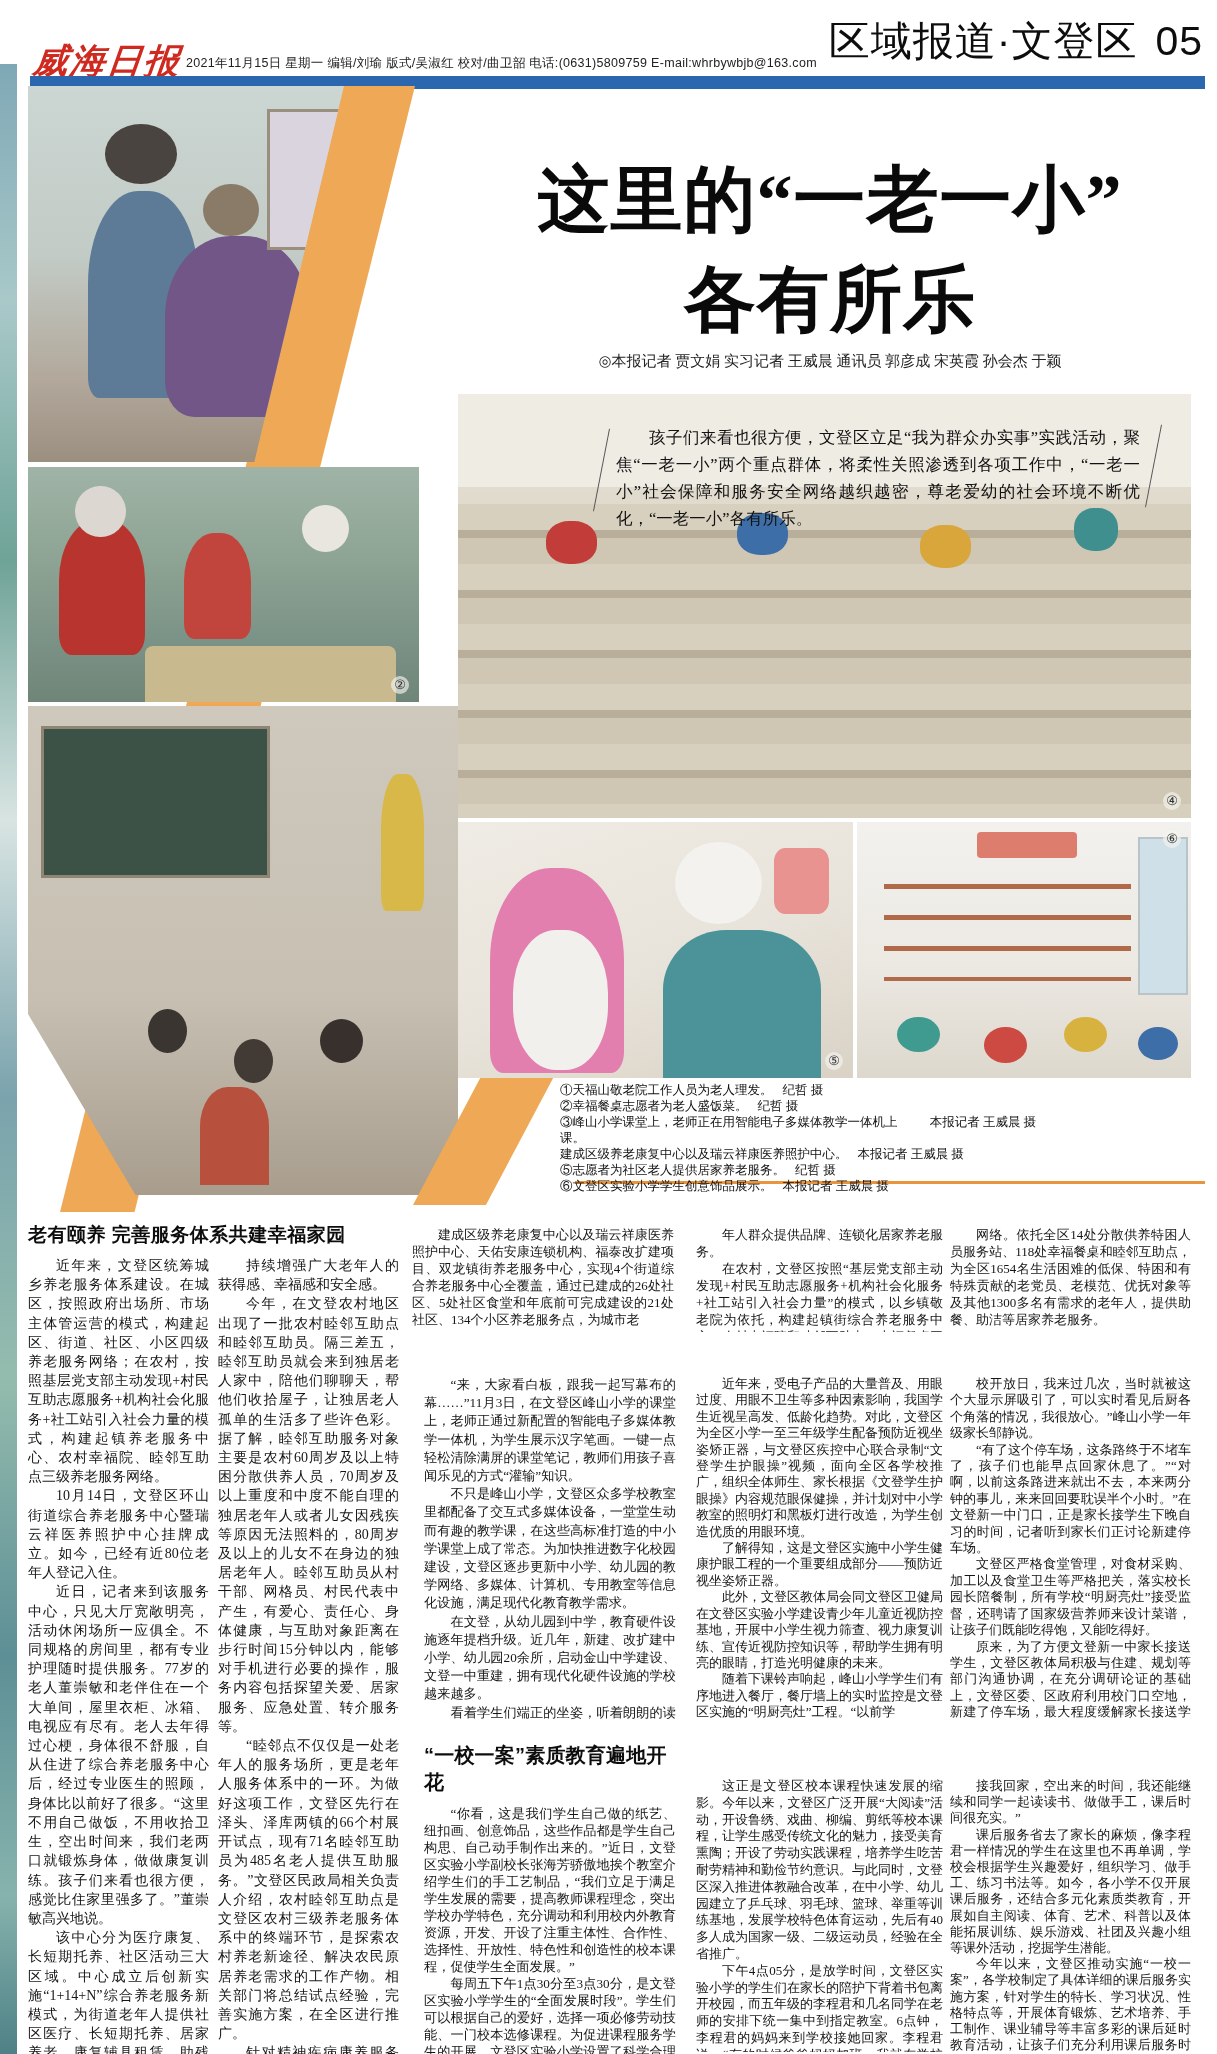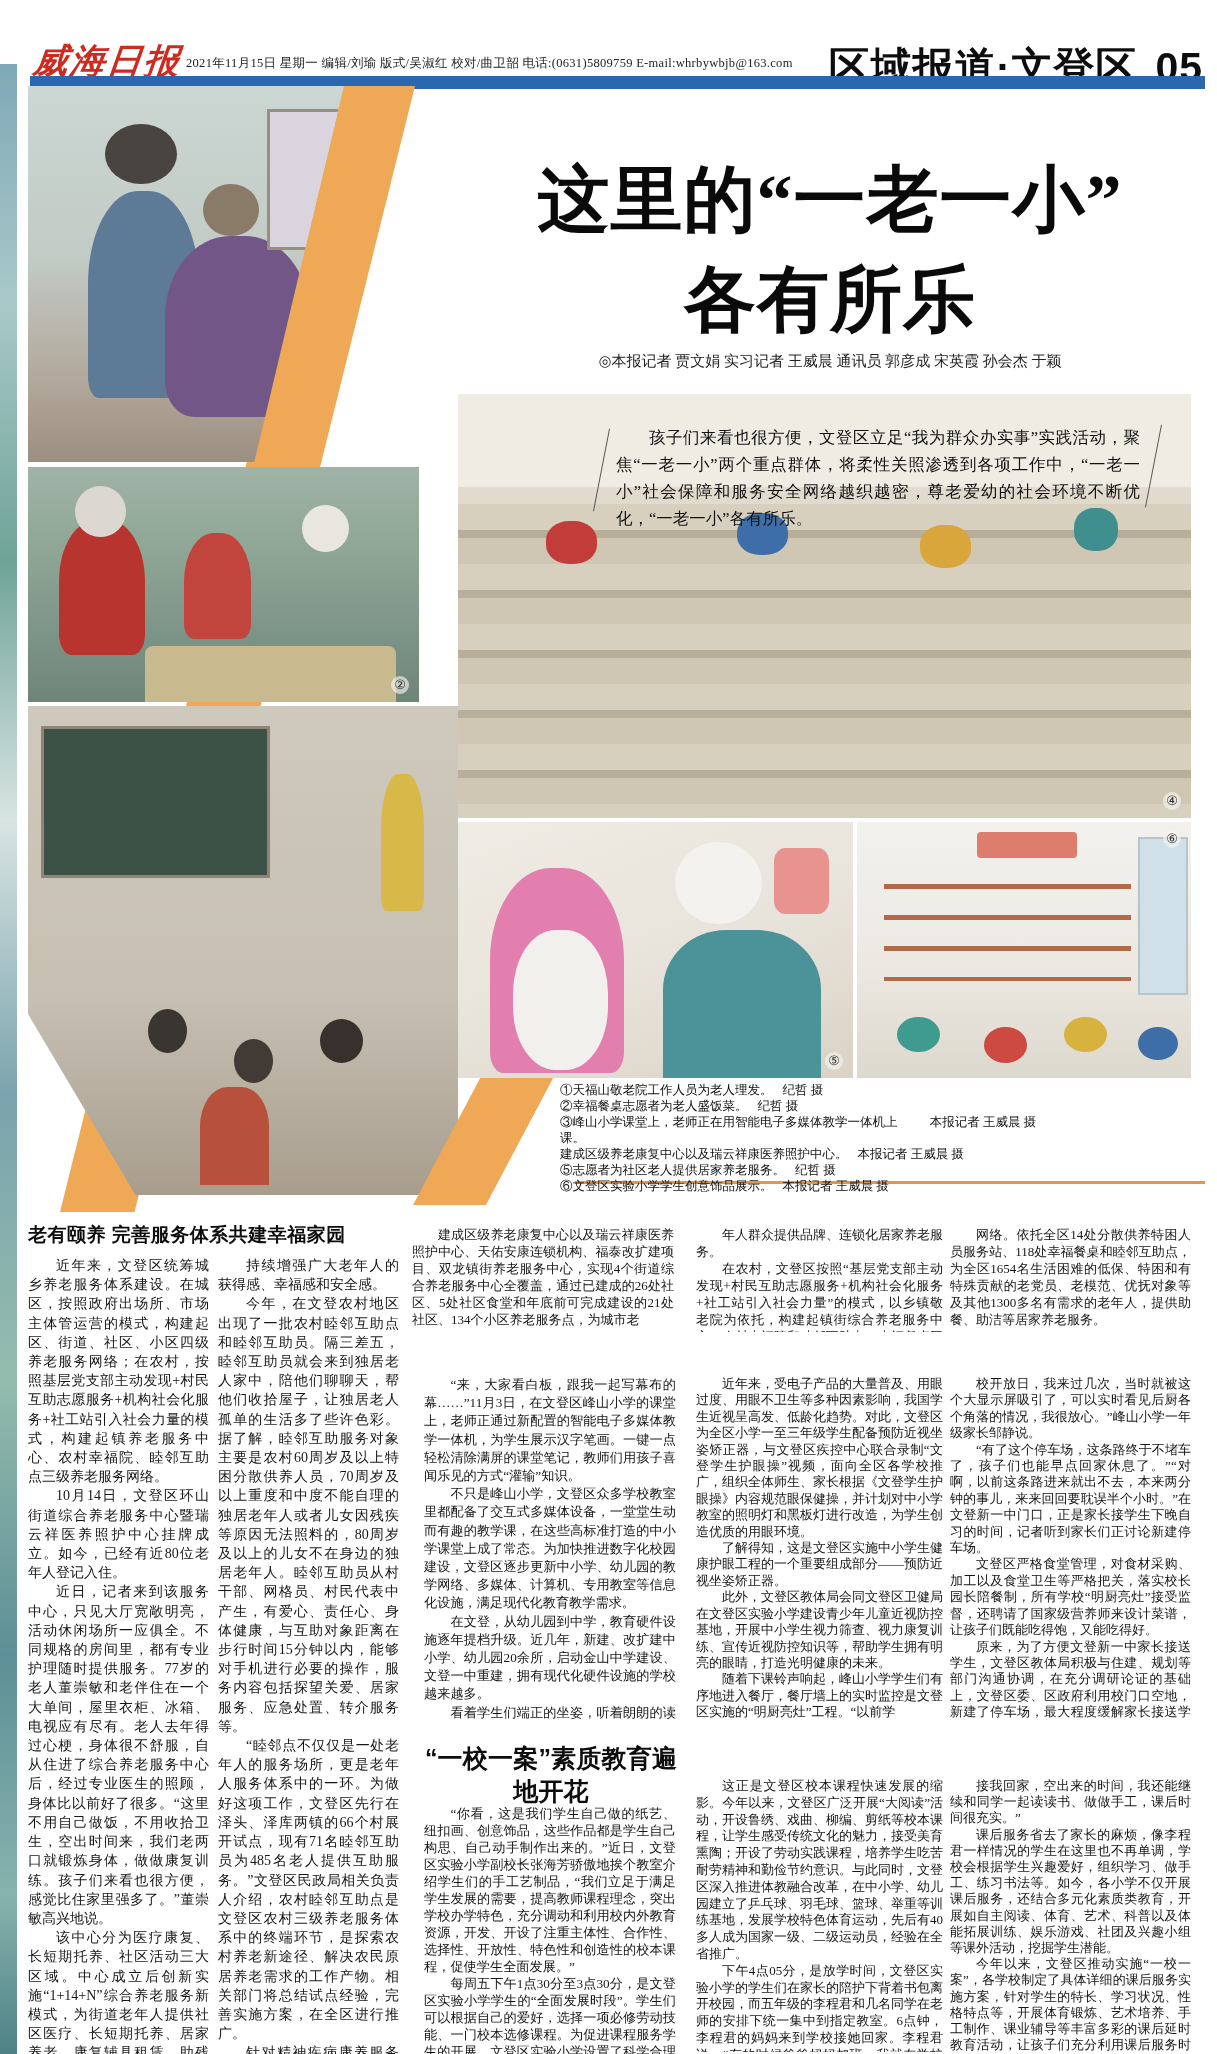--- a/index.html
+++ b/index.html
@@ -3,23 +3,23 @@
 <meta charset="utf-8">
 <style>
   html,body{margin:0;padding:0;background:#e9e9e9;}
   #page{position:relative;width:1217px;height:2054px;background:#ffffff;overflow:hidden;
         font-family:"Liberation Serif","DejaVu Serif",serif;color:#1c1c1c;}
   
   .masthead{position:absolute;left:33px;top:38px;font-family:"DejaVu Serif",serif;
             font-size:35px;font-weight:bold;font-style:italic;color:#cf2a20;letter-spacing:2px;
             transform:skewX(-6deg);}
   .dateline{position:absolute;left:186px;top:55px;font-size:12.5px;color:#222;
-            font-family:Liberation Serif, serif;letter-spacing:.3px;white-space:nowrap;}
-  .edition{position:absolute;right:14px;top:40px;font-family:"Liberation Sans",sans-serif;
-           font-weight:bold;font-size:41px;color:#0d0d0d;letter-spacing:1px;white-space:nowrap;}
+            font-family:Liberation Sans, sans-serif;letter-spacing:.3px;white-space:nowrap;}
+  .edition{position:absolute;right:14px;top:14px;font-family:"Liberation Sans",sans-serif;
+           font-weight:normal;font-size:41px;color:#0d0d0d;letter-spacing:1px;white-space:nowrap;}
   .edition .pageno{margin-left:18px;}
   .bluebar{position:absolute;left:30px;top:76px;width:1175px;height:13px;background:#2a67ae;}
   
   .leftstrip{position:absolute;left:0;top:64px;width:17px;height:1990px;
      background:linear-gradient(180deg,#7fa8b6 0%,#a9c9c9 12%,#6fa398 25%,#d8e4e2 38%,
         #7aa3ad 52%,#94bcae 66%,#5d8f96 80%,#86b3ad 92%,#4e8186 100%);}
   
   .ribbon{position:absolute;left:60px;top:86px;width:355px;height:1126px;
      background:#efa855;
      clip-path:polygon(79% 0,100% 0,21% 100%,0 100%);z-index:1;}
@@ -60,21 +60,21 @@
   
   .captions{position:absolute;left:560px;top:1082px;width:476px;z-index:4;
             font-size:12.5px;line-height:16px;color:#111;}
   .cap-row{display:flex;justify-content:flex-start;}
   .cap-credit{white-space:nowrap;padding-left:10px;}
   
   .h-sec{position:absolute;font-family:"Liberation Sans","DejaVu Sans",sans-serif;
          font-weight:bold;color:#0d0d0d;z-index:4;}
   .h1{left:28px;top:1222px;width:380px;font-size:19px;letter-spacing:.5px;}
   .h2{left:412px;top:1339px;width:530px;font-size:26px;text-align:center;letter-spacing:1px;}
-  .h3{left:424px;top:1742px;width:254px;font-size:25px;letter-spacing:.2px;text-align:center;}
+  .h3{left:424px;top:1742px;width:254px;font-size:20px;letter-spacing:.2px;}
   .tcol{position:absolute;overflow:hidden;text-align:justify;color:#151515;z-index:4;}
   .tcol p{margin:0;text-indent:2em;}
   .c1{left:28px;top:1256px;width:181px;height:798px;font-size:14px;line-height:19.2px;}
   .c2{left:218px;top:1256px;width:181px;height:798px;font-size:14px;line-height:19.2px;}
   .ta{left:412px;top:1226px;width:262px;height:106px;font-size:13px;line-height:17px;}
   .tb{left:696px;top:1226px;width:247px;height:106px;font-size:13px;line-height:17px;}
   .tc{left:950px;top:1226px;width:241px;height:122px;font-size:13px;line-height:17px;}
   .ma{left:424px;top:1376px;width:252px;height:346px;font-size:13.2px;line-height:18.2px;}
   .mb{left:696px;top:1376px;width:247px;height:346px;font-size:13px;line-height:16.4px;}
   .mc{left:950px;top:1376px;width:241px;height:346px;font-size:13px;line-height:16.4px;}

